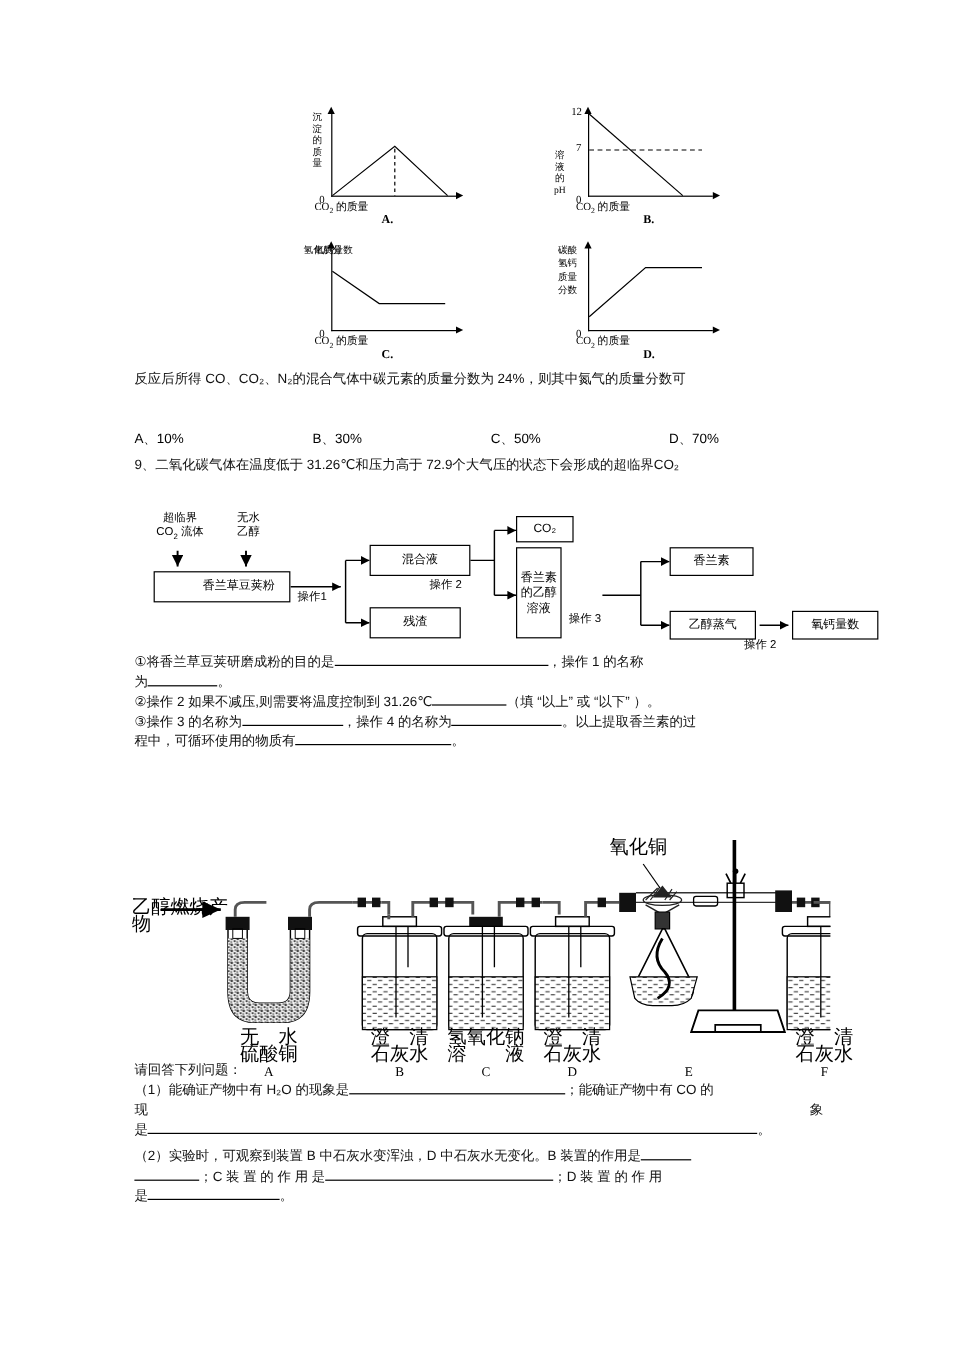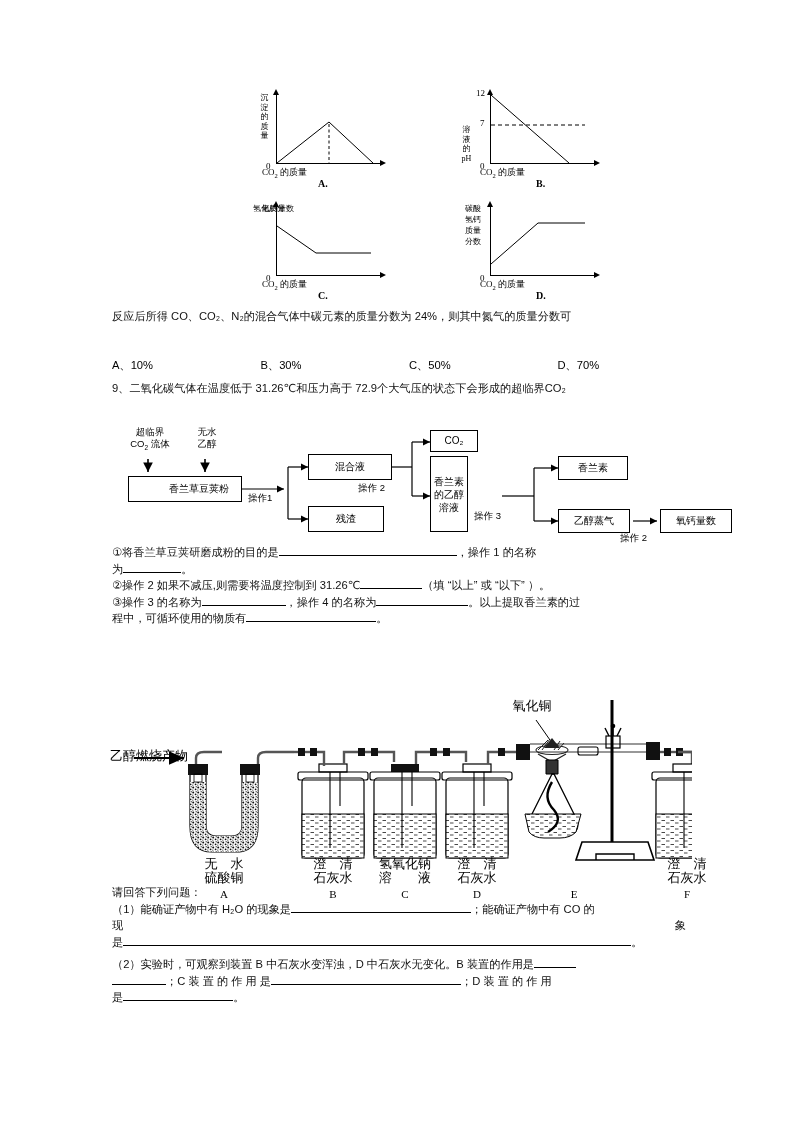--- a/index.html
+++ b/index.html
@@ -178,22 +178,22 @@
   .apparatus {
     position: absolute;
     left: 112px;
     top: 686px;
     width: 580px;
     height: 196px;
   }
   svg.appsvg { position: absolute; left: 0; top: 0; }
   .alabel {
     position: absolute;
-    font-family: Liberation Mono, monospace;
-    font-size: 13px;
+    font-family: Liberation Sans, sans-serif;
+    font-size: 16px;
     line-height: 14px;
     text-align: center;
   }
   .aletter {
     position: absolute;
     font-family: "Liberation Serif", serif;
     font-size: 11px;
     text-align: center;
   }
 </style>

